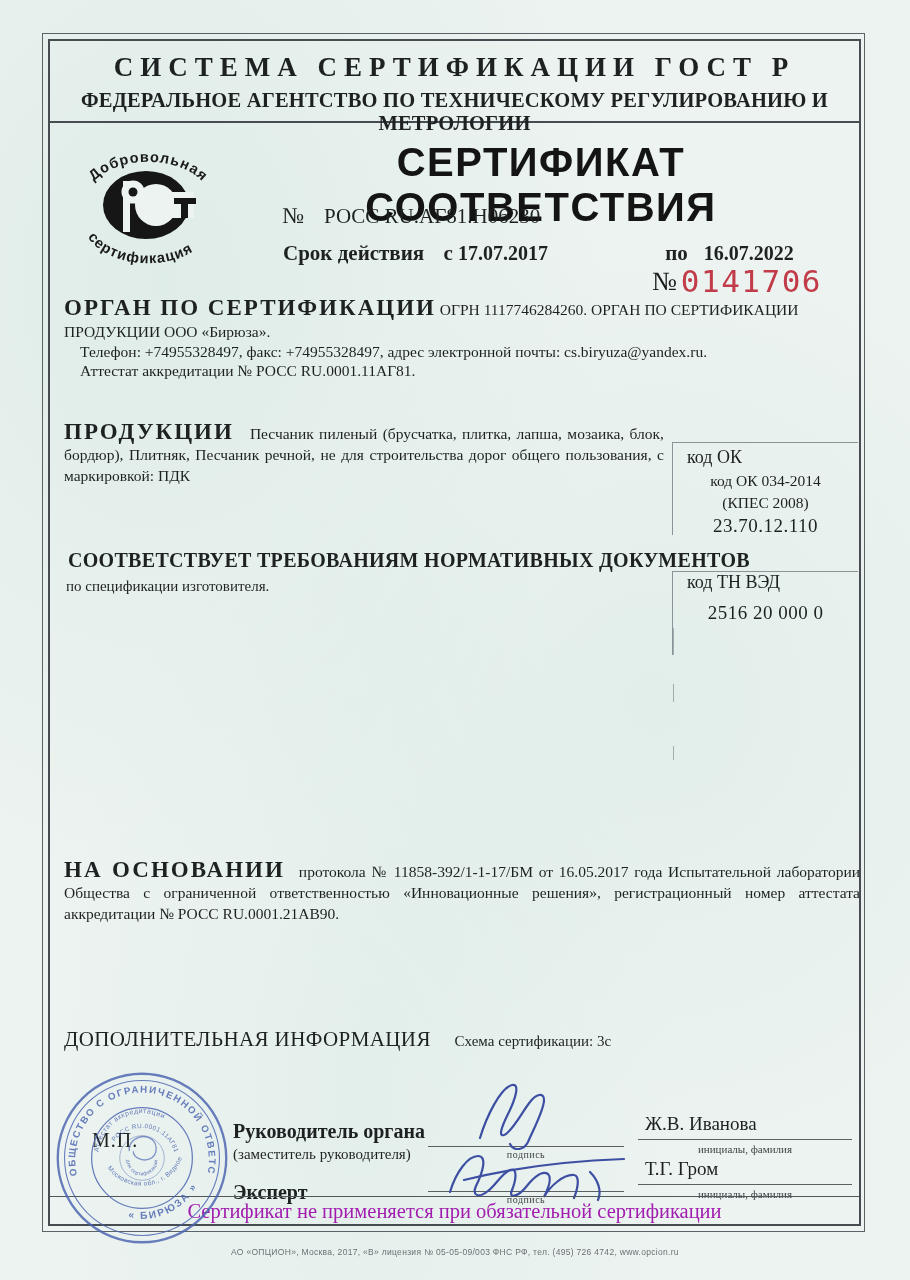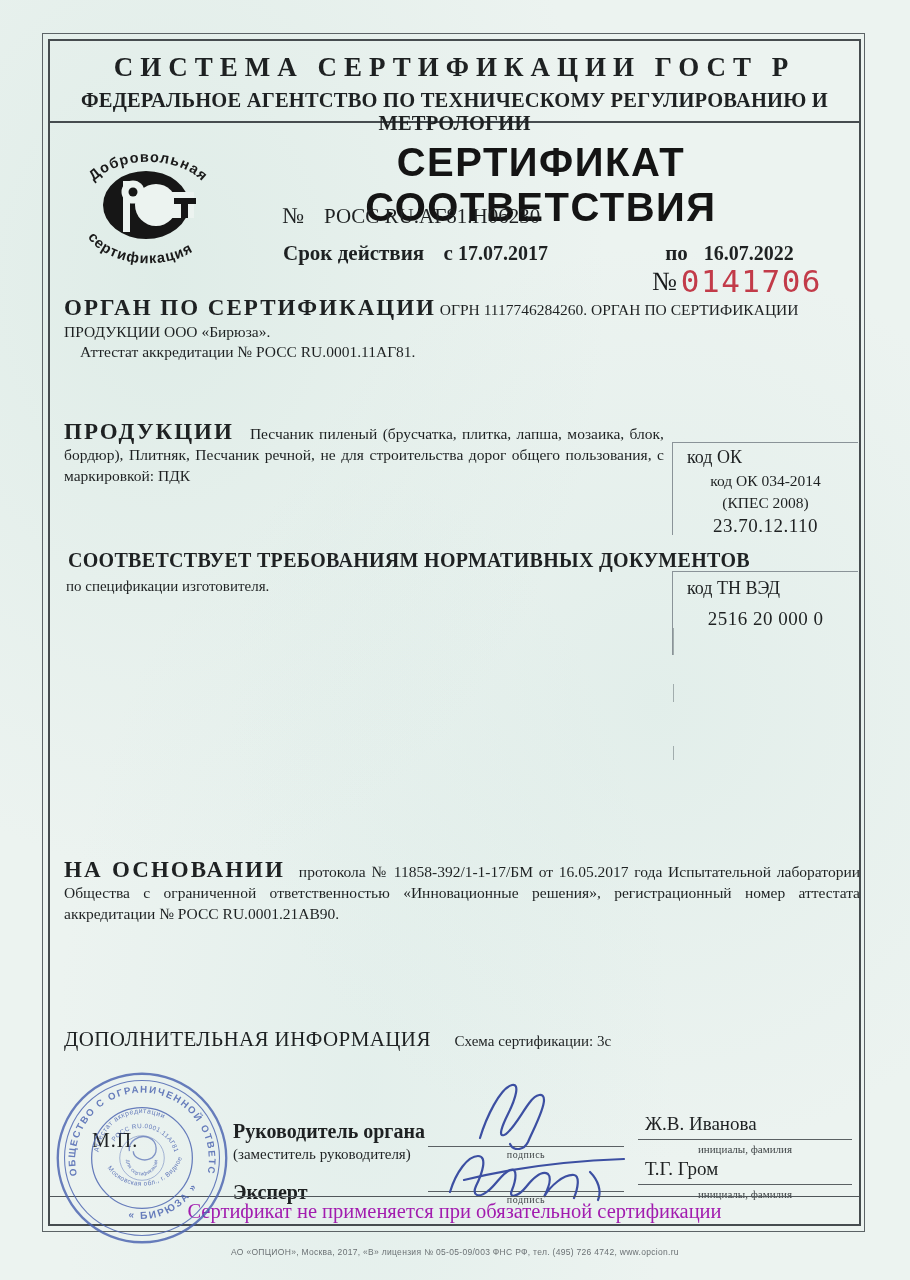--- a/index.html
+++ b/index.html
@@ -52,21 +52,21 @@
   .production .lbl-xl{margin-right:16px;}
   .conforms-lbl{left:68px;top:549px;}
   .conforms-txt{left:66px;top:578px;font-size:15px;}
   .basis{left:64px;top:859px;width:796px;text-align:justify;font-size:15.5px;line-height:21px;}
   .basis .lbl-xl{margin-right:14px;}
   .additional{left:64px;top:1027px;font-size:15px;}
   .additional .lbl-md{margin-right:20px;}
   
   .codebox{border-top:1px solid var(--boxline);border-left:1px solid var(--boxline);font-family:Liberation Serif, serif;}
   .box-ok{left:672px;top:442px;width:186px;height:93px;padding-top:4px;}
-  .box-tnved{left:672px;top:571px;width:186px;height:84px;padding-top:6px;}
+  .box-tnved{left:672px;top:571px;width:186px;height:84px;}
   .codebox .cb-label{font-size:18px;padding-left:14px;}
   .codebox .cb-c{text-align:center;font-size:15.5px;margin-top:4px;}
   .codebox .cb-v{text-align:center;font-size:19px;letter-spacing:.5px;margin-top:3px;}
   .dash{width:1px;background:#7e888c;opacity:.65;left:673px;}
   .d1{top:628px;height:27px;}
   .d2{top:684px;height:18px;}
   .d3{top:746px;height:14px;}
   
   .sig-head-lbl{left:233px;top:1120px;font-weight:bold;font-size:20px;}
   .sig-head-sub{left:233px;top:1146px;font-size:15px;}
@@ -137,20 +137,21 @@
 <div class="abs blanknum">
   <span class="no">№</span>
   <span class="digits">0141706</span>
 </div>
 
 <div class="abs organ">
   <div class="line1">
     <span class="lbl-xl">ОРГАН ПО СЕРТИФИКАЦИИ</span>
     <span>ОГРН 1117746284260. ОРГАН ПО СЕРТИФИКАЦИИ ПРОДУКЦИИ ООО «Бирюза».</span>
   </div>
+  <div class="sub">Телефон: +74955328497, факс: +74955328497, адрес электронной почты: cs.biryuza@yandex.ru.</div>
   <div class="sub">Аттестат аккредитации № РОСС RU.0001.11АГ81.</div>
 </div>
 
 <p class="abs production">
   <span class="lbl-xl">ПРОДУКЦИИ</span><span>Песчаник пиленый (брусчатка, плитка, лапша, мозаика, блок, бордюр), Плитняк, Песчаник речной, не для строительства дорог общего пользования, с маркировкой: ПДК</span>
 </p>
 
 <div class="abs codebox box-ok">
   <div class="cb-label">код ОК</div>
   <div class="cb-c">код ОК 034-2014</div>

